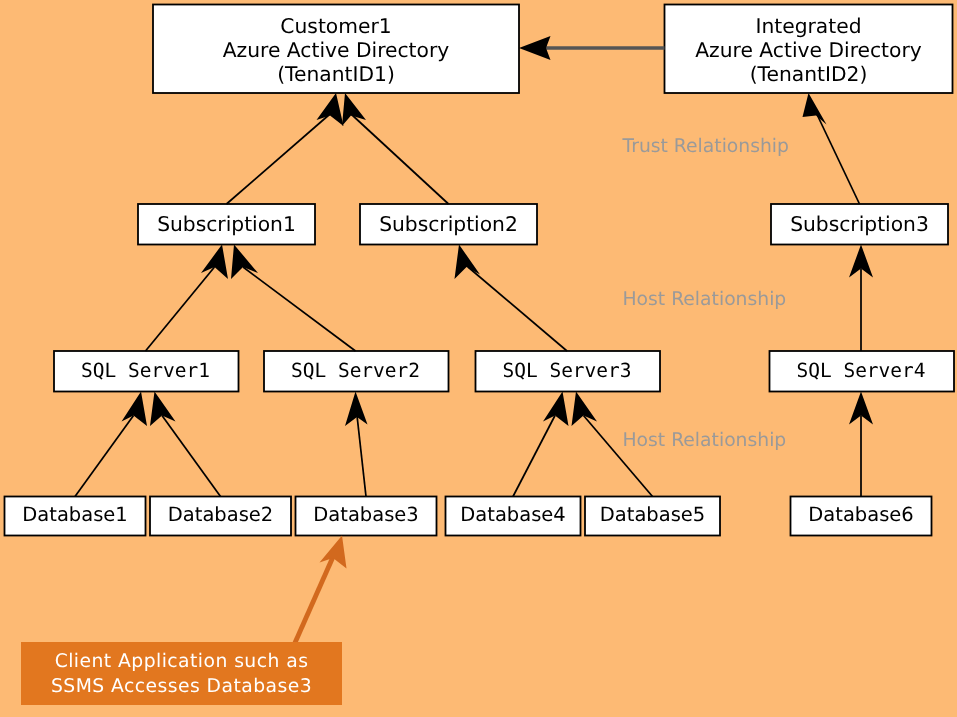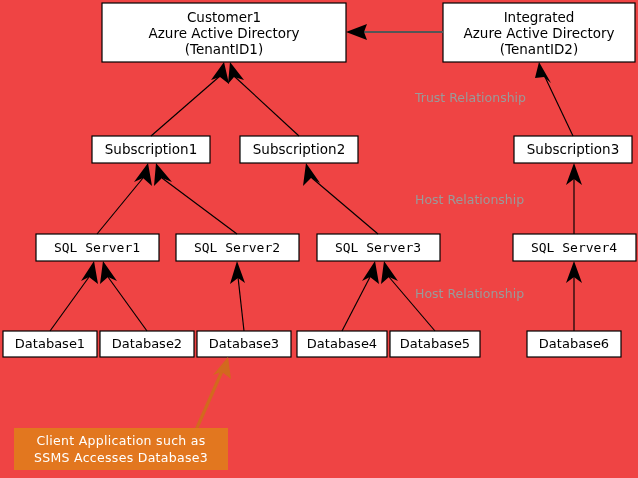--- a/index.html
+++ b/index.html
@@ -4,21 +4,21 @@
 <style>
   html, body {
     margin: 0;
     padding: 0;
     background: #ffffff;
   }
   #diagram-root {
     position: relative;
     width: 638px;
     height: 478px;
-    background: #ef4444;
+    background: #fdba74;
     font-family: "DejaVu Sans", sans-serif;
     overflow: hidden;
     text-align: right;
   }
   svg#diagram-canvas {
     position: absolute;
     left: 0;
     top: 0;
     width: 638px;
     height: 478px;

